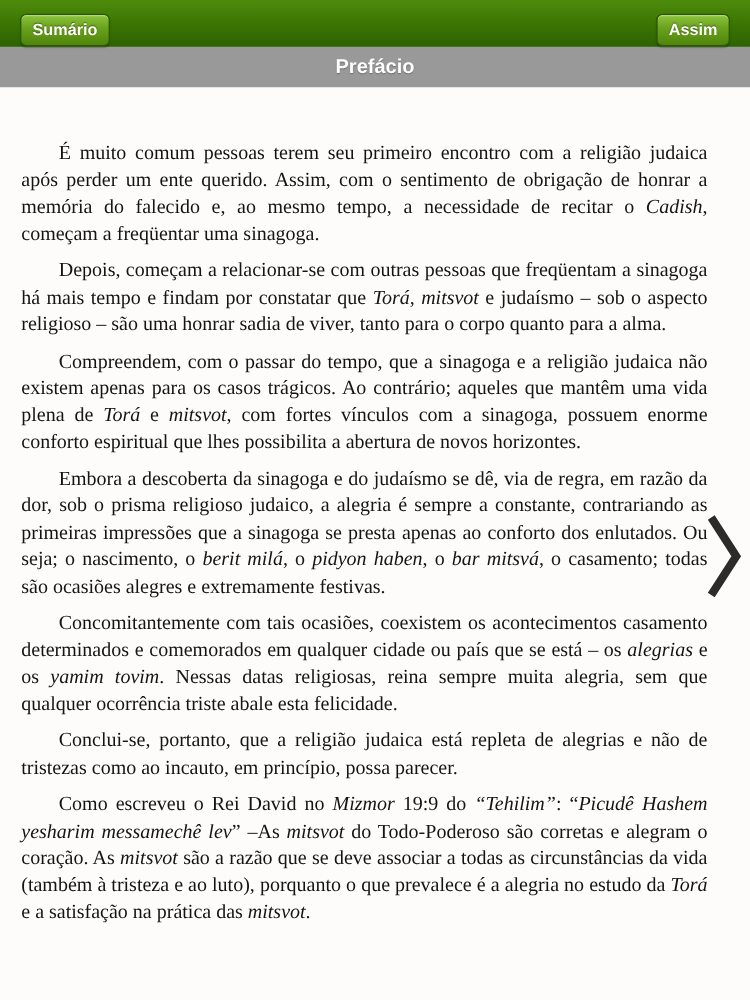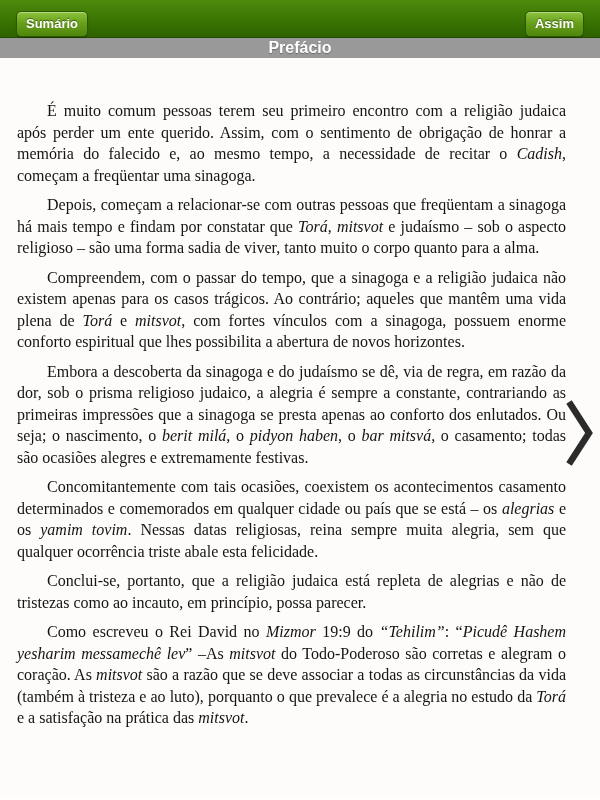--- a/index.html
+++ b/index.html
@@ -31,21 +31,21 @@
     font-size:13px;
     line-height:13px;
     padding:5px 9px 6px;
     text-shadow:0 -1px 1px rgba(0,0,0,0.45);
     box-shadow:inset 0 1px 0 rgba(255,255,255,0.35), 0 1px 1px rgba(0,0,0,0.25);
     cursor:pointer;
     font-family:"Liberation Sans", sans-serif;
   }
   
   .title-bar {
-    height:20px;
+    height:32px;
     background:#999999;
     display:flex;
     align-items:center;
     justify-content:center;
   }
   .title-bar span {
     color:#ffffff;
     font-weight:bold;
     font-size:16px;
     text-shadow:0 1px 1px rgba(0,0,0,0.3);
@@ -95,21 +95,21 @@
   </div>
 </div>
 
 <div class="title-bar">
   <span>Prefácio</span>
 </div>
 
 <div class="reading-pane">
   <div class="page-text">
       <p><span>É muito comum pessoas terem seu primeiro encontro com a religião judaica após perder um ente querido. Assim, com o sentimento de obrigação de honrar a memória do falecido e, ao mesmo tempo, a necessidade de recitar o </span><i>Cadish</i><span>, começam a freqüentar uma sinagoga.</span></p>
-      <p><span>Depois, começam a relacionar-se com outras pessoas que freqüentam a sinagoga há mais tempo e findam por constatar que </span><i>Torá</i><span>, </span><i>mitsvot</i><span> e judaísmo – sob o aspecto religioso – são uma forma sadia de viver, tanto muito o corpo quanto para a alma.</span></p>
+      <p><span>Depois, começam a relacionar-se com outras pessoas que freqüentam a sinagoga há mais tempo e findam por constatar que </span><i>Torá</i><span>, </span><i>mitsvot</i><span> e judaísmo – sob o aspecto religioso – são uma honrar sadia de viver, tanto para o corpo quanto para a alma.</span></p>
       <p><span>Compreendem, com o passar do tempo, que a sinagoga e a religião judaica não existem apenas para os casos trágicos. Ao contrário; aqueles que mantêm uma vida plena de </span><i>Torá</i><span> e </span><i>mitsvot</i><span>, com fortes vínculos com a sinagoga, possuem enorme conforto espiritual que lhes possibilita a abertura de novos horizontes.</span></p>
       <p><span>Embora a descoberta da sinagoga e do judaísmo se dê, via de regra, em razão da dor, sob o prisma religioso judaico, a alegria é sempre a constante, contrariando as primeiras impressões que a sinagoga se presta apenas ao conforto dos enlutados. Ou seja; o nascimento, o </span><i>berit milá</i><span>, o </span><i>pidyon haben</i><span>, o </span><i>bar mitsvá</i><span>, o casamento; todas são ocasiões alegres e extremamente festivas.</span></p>
       <p><span>Concomitantemente com tais ocasiões, coexistem os acontecimentos casamento determinados e comemorados em qualquer cidade ou país que se está – os </span><i>alegrias</i><span> e os </span><i>yamim tovim</i><span>. Nessas datas religiosas, reina sempre muita alegria, sem que qualquer ocorrência triste abale esta felicidade.</span></p>
       <p><span>Conclui-se, portanto, que a religião judaica está repleta de alegrias e não de tristezas como ao incauto, em princípio, possa parecer.</span></p>
       <p><span>Como escreveu o Rei David no </span><i>Mizmor</i><span> 19:9 do </span><i>“Tehilim”</i><span>: “</span><i>Picudê Hashem yesharim messamechê lev</i><span>” –As </span><i>mitsvot</i><span> do Todo-Poderoso são corretas e alegram o coração. As </span><i>mitsvot</i><span> são a razão que se deve associar a todas as circunstâncias da vida (também à tristeza e ao luto), porquanto o que prevalece é a alegria no estudo da </span><i>Torá</i><span> e a satisfação na prática das </span><i>mitsvot</i><span>.</span></p>
     </div>
 
   <button class="next-page" aria-label="next page">
     <svg width="30" height="70" viewBox="0 0 30 70">
       <polyline points="5,4 25,35 5,66" fill="none" stroke="#2b2b2b" stroke-width="6.5" stroke-linecap="butt" stroke-linejoin="miter"></polyline>

